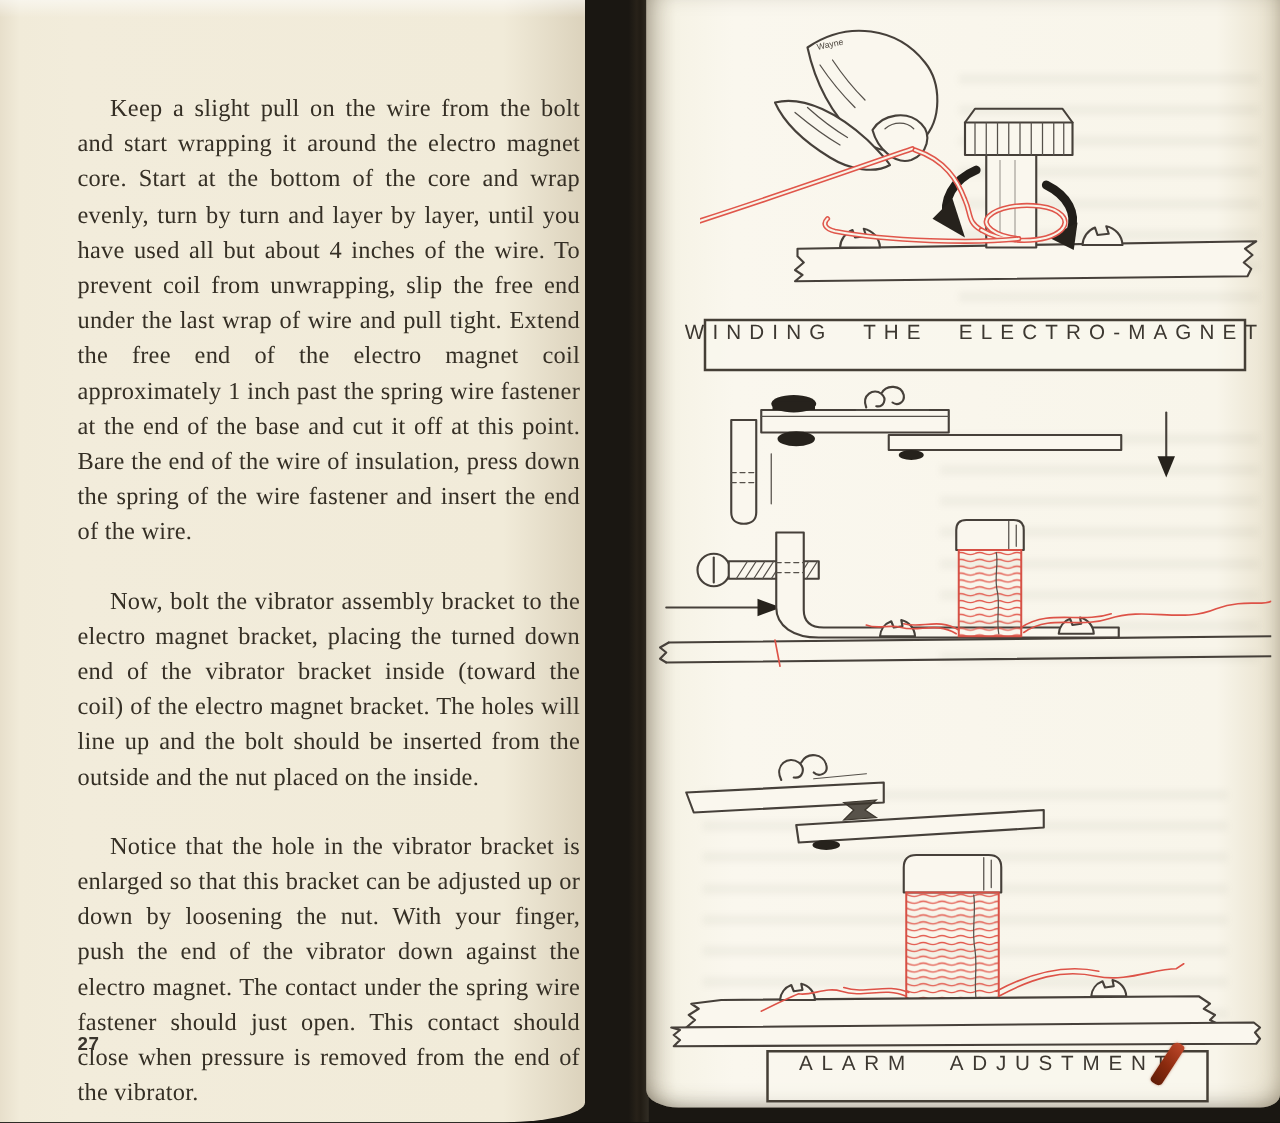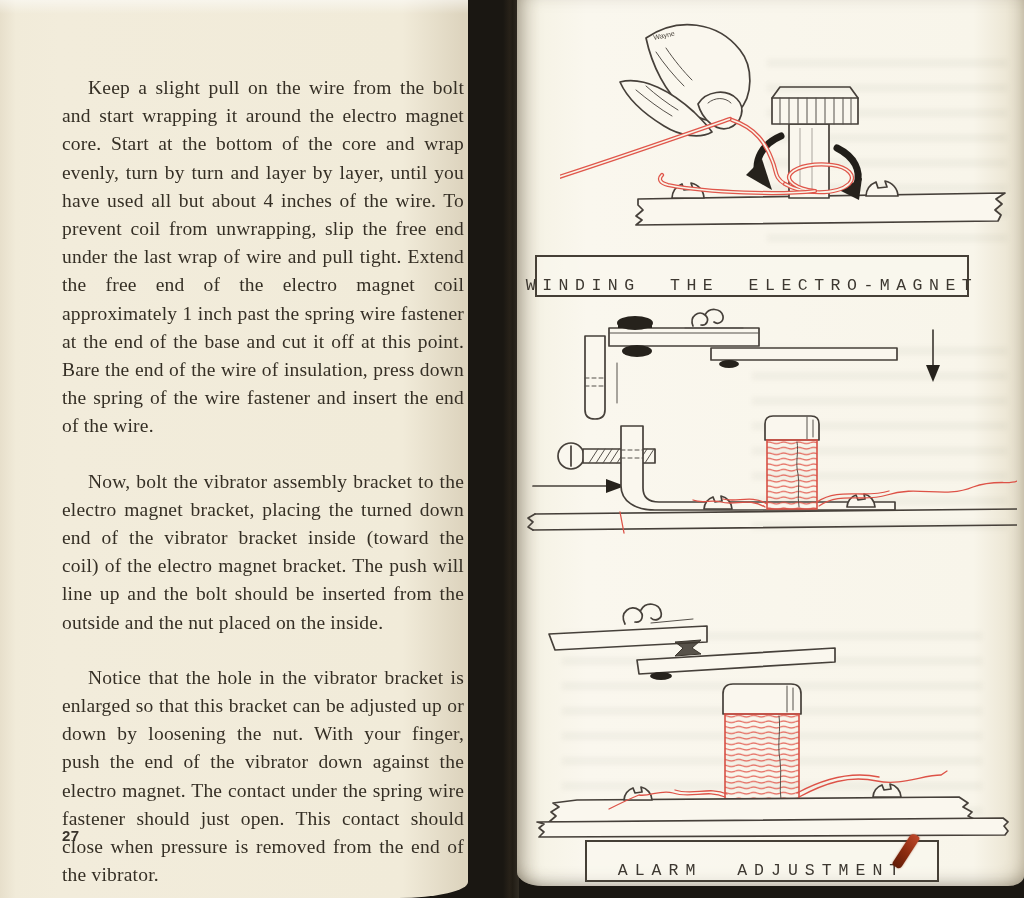--- a/index.html
+++ b/index.html
@@ -25,23 +25,23 @@
   
   .page-right{position:absolute;left:517px;top:0;width:507px;height:886px;
     background:linear-gradient(90deg,#e9e3d1 0px,#f6f3e6 24px,#faf7ee 70px,#f8f5ea 90%,#e8e1cd 99.5%);
     border-bottom-left-radius:26px 14px;border-bottom-right-radius:16px 10px;
     box-shadow:inset 14px 0 22px -14px rgba(50,40,25,.55), inset -8px -10px 18px -10px rgba(70,60,40,.45);}
   .ghost{position:absolute;filter:blur(2.5px);opacity:.5;pointer-events:none;
     background:repeating-linear-gradient(180deg,rgba(0,0,0,0) 0 17px,rgba(116,118,98,.13) 17px 25px);}
 
   .fig{position:absolute;}
 
-  .cap{position:absolute;border:2px solid #453f36;display:flex;align-items:flex-end;justify-content:center;
-    font-family:Liberation Mono, monospace;color:#3d3831;background:rgba(250,247,238,.55);
-    white-space:nowrap;overflow:visible;}
+  .cap{position:absolute;border:2px solid #453f36;display:flex;align-items:flex-start;justify-content:center;
+    font-family:Liberation Sans, sans-serif;color:#3d3831;background:rgba(250,247,238,.55);
+    white-space:nowrap;overflow:visible;margin-left:28px;}
   .cap1{left:18px;top:255px;width:430px;height:38px;font-size:16.5px;letter-spacing:6.5px;word-spacing:13px;}
   .cap2{left:61px;top:557px;width:363px;height:38px;font-size:16.5px;letter-spacing:8px;word-spacing:20px;}
   .cap3{left:68px;top:840px;width:350px;height:38px;font-size:16.5px;letter-spacing:7px;word-spacing:18px;}
   .ink-mark{position:absolute;right:26px;top:-10px;width:10px;height:38px;border-radius:5px 3px 4px 3px;
     background:linear-gradient(195deg,#c0492c 0%,#8a2a0e 55%,#5f1c07 100%);transform:rotate(33deg);
     box-shadow:0 0 2px rgba(138,42,14,.5);}
 
   
   .d   {stroke:#46403a;fill:none;stroke-width:1.7;stroke-linecap:round;stroke-linejoin:round;}
   .df  {stroke:#46403a;fill:#faf7ee;stroke-width:1.7;stroke-linejoin:round;}
@@ -55,21 +55,21 @@
   .sig{font-family:"Liberation Sans",sans-serif;font-size:7px;fill:#4a443c;}
 </style>
 </head>
 <body>
 
 <div class="scene">
 
   <div class="page-left">
     <div class="text-col">
       <p>Keep a slight pull on the wire from the bolt and start wrapping it around the electro magnet core. Start at the bottom of the core and wrap evenly, turn by turn and layer by layer, until you have used all but about 4 inches of the wire. To prevent coil from unwrapping, slip the free end under the last wrap of wire and pull tight. Extend the free end of the electro magnet coil approximately 1 inch past the spring wire fastener at the end of the base and cut it off at this point. Bare the end of the wire of insulation, press down the spring of the wire fastener and insert the end of the wire.</p>
-      <p>Now, bolt the vibrator assembly bracket to the electro magnet bracket, placing the turned down end of the vibrator bracket inside (toward the coil) of the electro magnet bracket. The push will line up and the bolt should be inserted from the outside and the nut placed on the inside.</p>
+      <p>Now, bolt the vibrator assembly bracket to the electro magnet bracket, placing the turned down end of the vibrator bracket inside (toward the coil) of the electro magnet bracket. The holes will line up and the bolt should be inserted from the outside and the nut placed on the inside.</p>
       <p>Notice that the hole in the vibrator bracket is enlarged so that this bracket can be adjusted up or down by loosening the nut. With your finger, push the end of the vibrator down against the electro magnet. The contact under the spring wire fastener should just open. This contact should close when pressure is removed from the end of the vibrator.</p>
     </div>
     <div class="pageno">27</div>
   </div>
 
   <div class="spine"></div>
 
   <div class="page-right">
 
     <div class="ghost" style="left:250px;top:42px;width:240px;height:205px;"></div>

